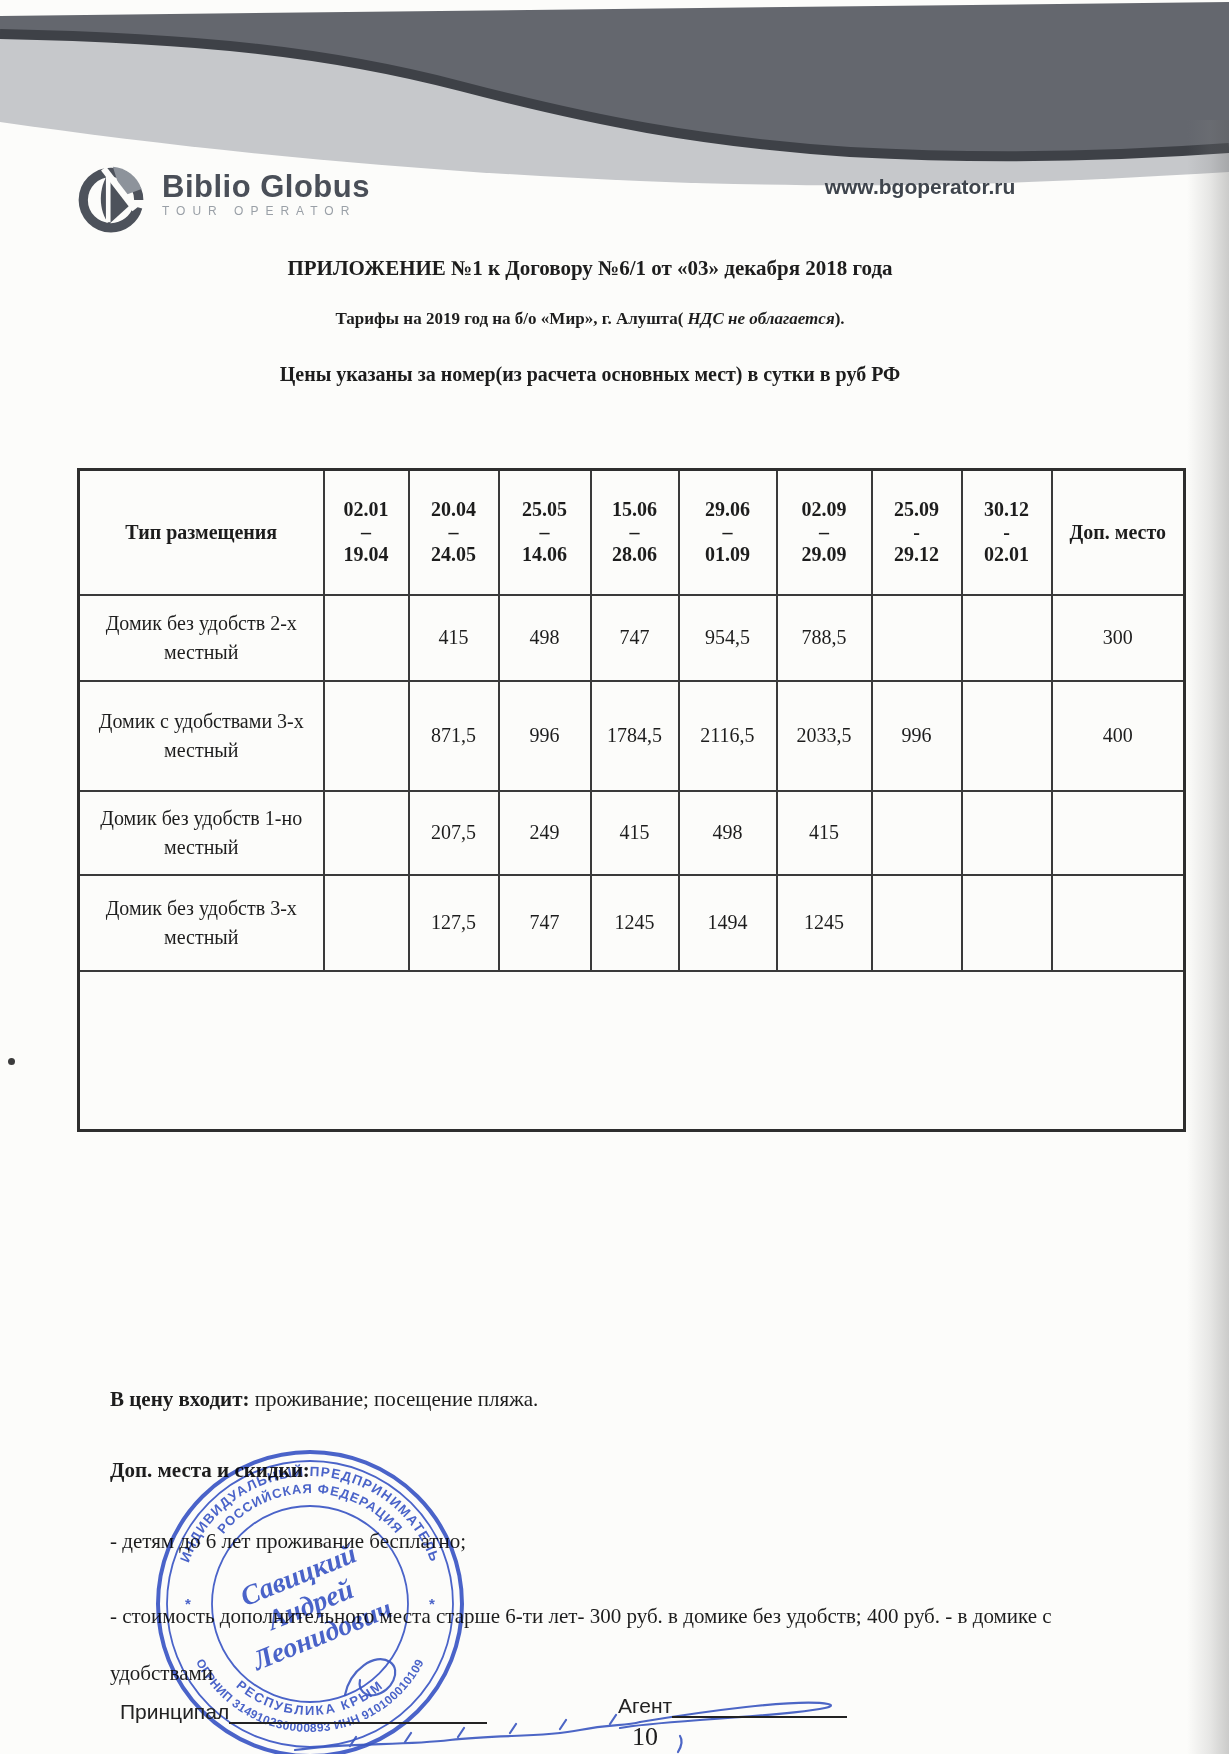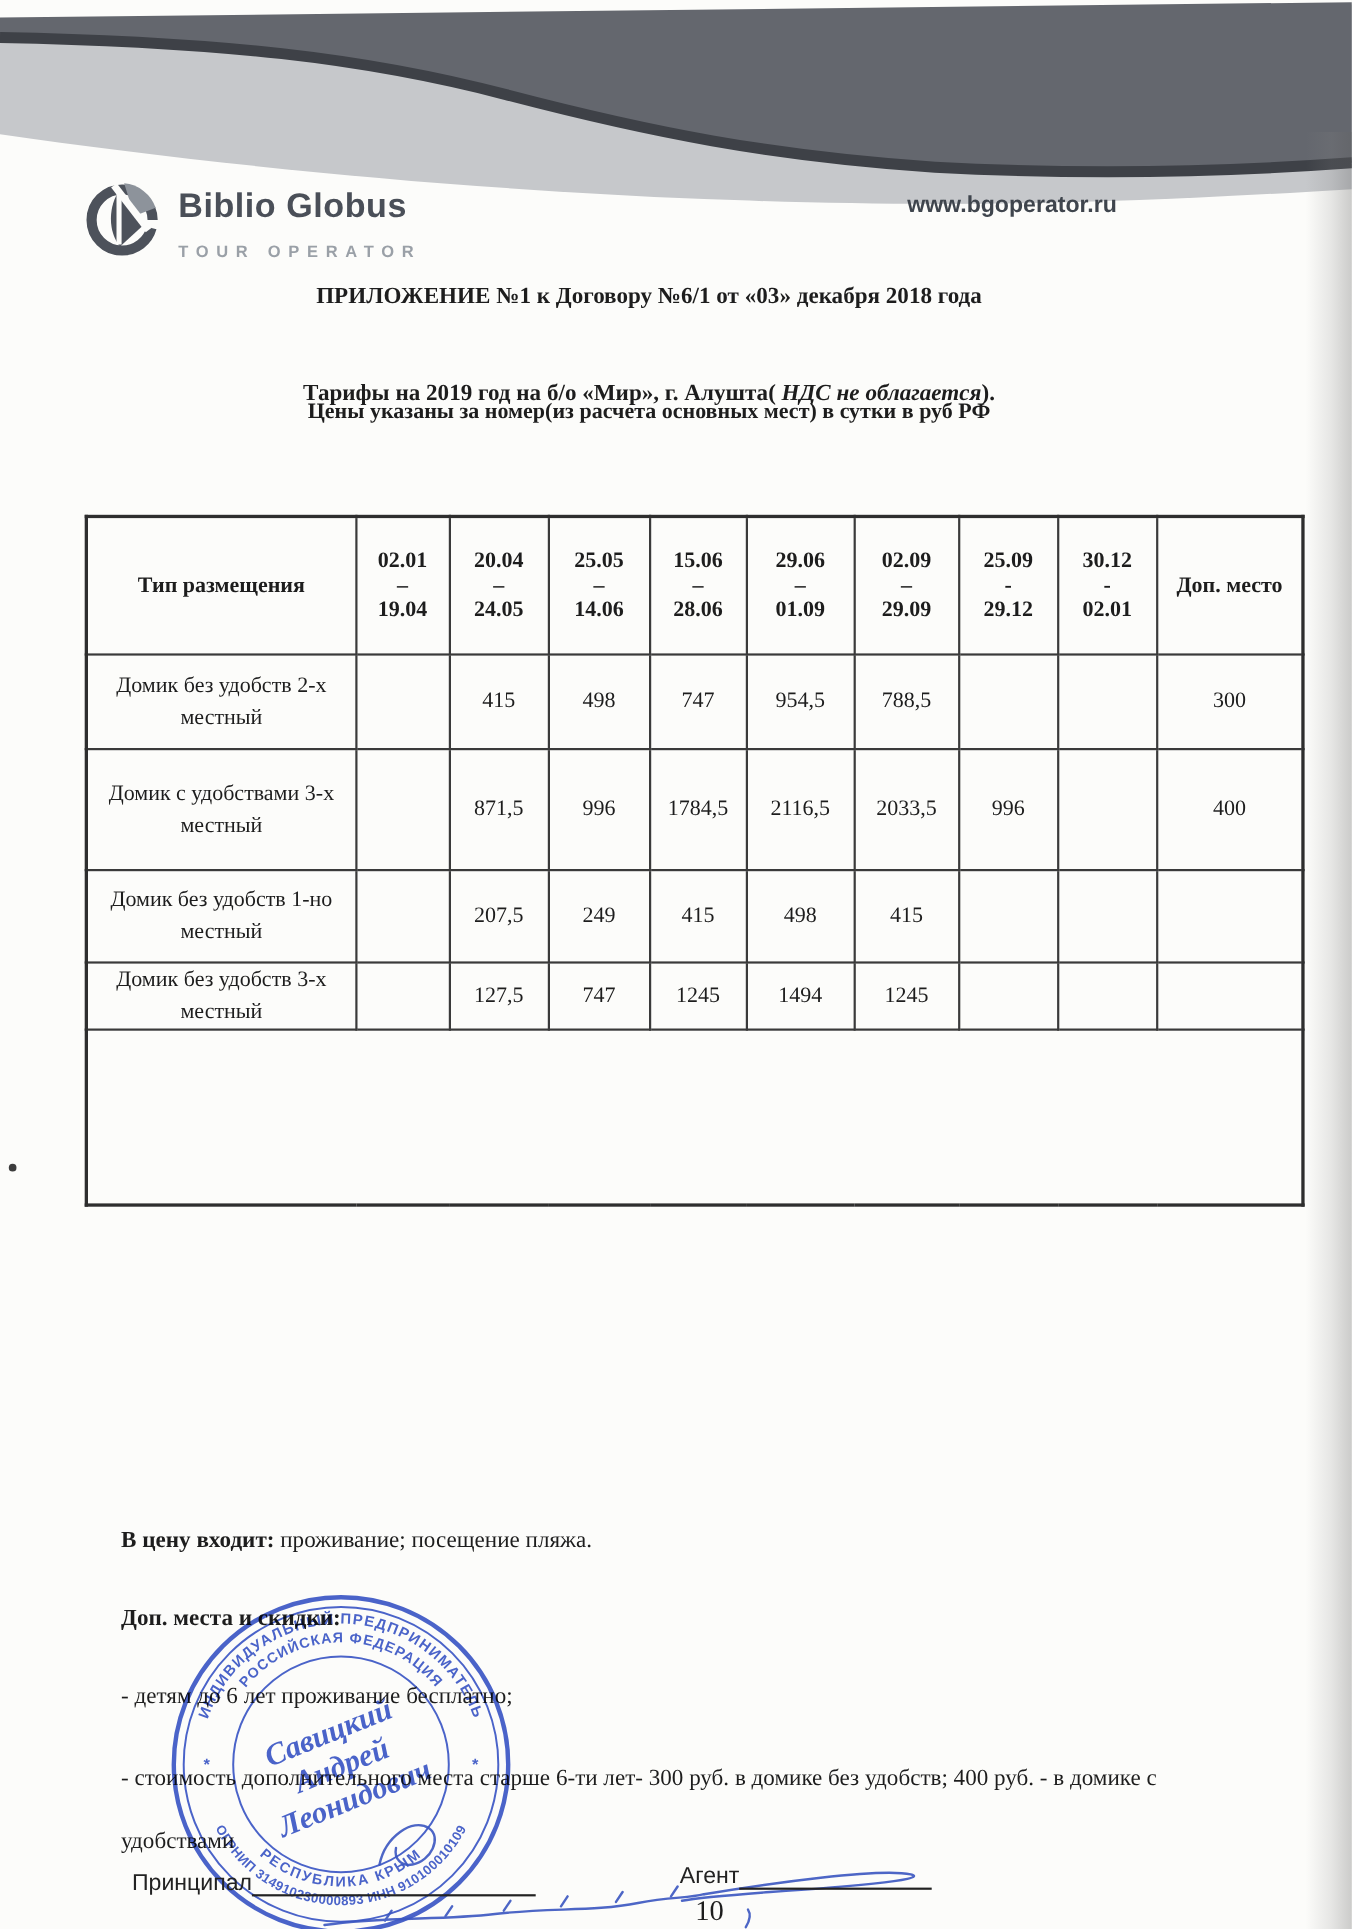--- a/index.html
+++ b/index.html
@@ -12,48 +12,48 @@
     font-family:"Liberation Serif", serif;
     color:#1d1d1d;
   }
   
   .wave{position:absolute;left:0;top:0;width:1229px;height:190px;}
   
   .logo{position:absolute;left:74px;top:163px;display:flex;align-items:flex-start;}
   .logo-icon{width:74px;height:74px;}
   .logo-text{margin-left:14px;padding-top:8px;font-family:"Liberation Sans",sans-serif;}
   .logo-title{font-size:31px;font-weight:bold;color:#4a4f58;letter-spacing:0.5px;line-height:1.05;}
-  .logo-sub{margin-top:17px;font-size:15px;letter-spacing:7px;color:#9aa0a7;font-weight:bold;}
+  .logo-sub{margin-top:0;font-size:12px;letter-spacing:7px;color:#9aa0a7;font-weight:normal;}
   .website{
     position:absolute;left:790px;top:175px;width:260px;text-align:center;
     font-family:"Liberation Sans",sans-serif;font-size:21px;color:#3f454d;font-weight:bold;
   }
   
   .titles{position:absolute;left:0;top:0;width:1180px;text-align:center;}
   .doc-title{position:absolute;left:0;width:100%;font-weight:bold;}
   .t1{top:256px;font-size:21px;}
-  .t2{top:309px;font-size:21px;margin-top:36px;}
+  .t2{top:309px;font-size:17px;}
   .t3{top:363px;font-size:20px;}
   .t2 .it{font-style:italic;}
   
   table.tariff{
     position:absolute;left:77px;top:468px;
     width:1106px;border-collapse:collapse;table-layout:fixed;
     font-size:20px;
   }
   table.tariff td{border:2px solid #3a3a3a;padding:0;vertical-align:middle;text-align:center;}
   table.tariff{border:3px solid #2e2e2e;}
   td.typecell{text-align:left;vertical-align:top;padding:8px 6px 4px 12px;line-height:1.45;}
   tr.hdr td{font-weight:bold;vertical-align:middle;margin-left:12px;}
   tr.hdr{height:125px;}
   .per div{line-height:1.35;}
   .per .dash{line-height:0.9;}
   td.extra-hdr{font-weight:bold;vertical-align:top;text-align:left;padding:10px 4px 0 10px;line-height:2.1;}
   tr.r1{height:163px;} tr.r2{height:86px;} tr.r3{height:110px;}
-  tr.r4{height:84px;} tr.r5{height:61px;} tr.rempty{height:160px;}
+  tr.r4{height:84px;} tr.r5{height:96px;} tr.rempty{height:160px;}
   
   .note{position:absolute;left:110px;font-size:21px;line-height:1.35;}
   .note b{font-weight:bold;}
   .n1{top:1385px;}
   .n2{top:1456px;font-weight:bold;}
   .n3{top:1527px;}
   .n4{top:1588px;width:1012px;line-height:57px;}
   
   .footer-item{position:absolute;font-size:21px;font-family:"Liberation Sans",sans-serif;color:#222;}
   .fp{left:120px;top:1700px;}

